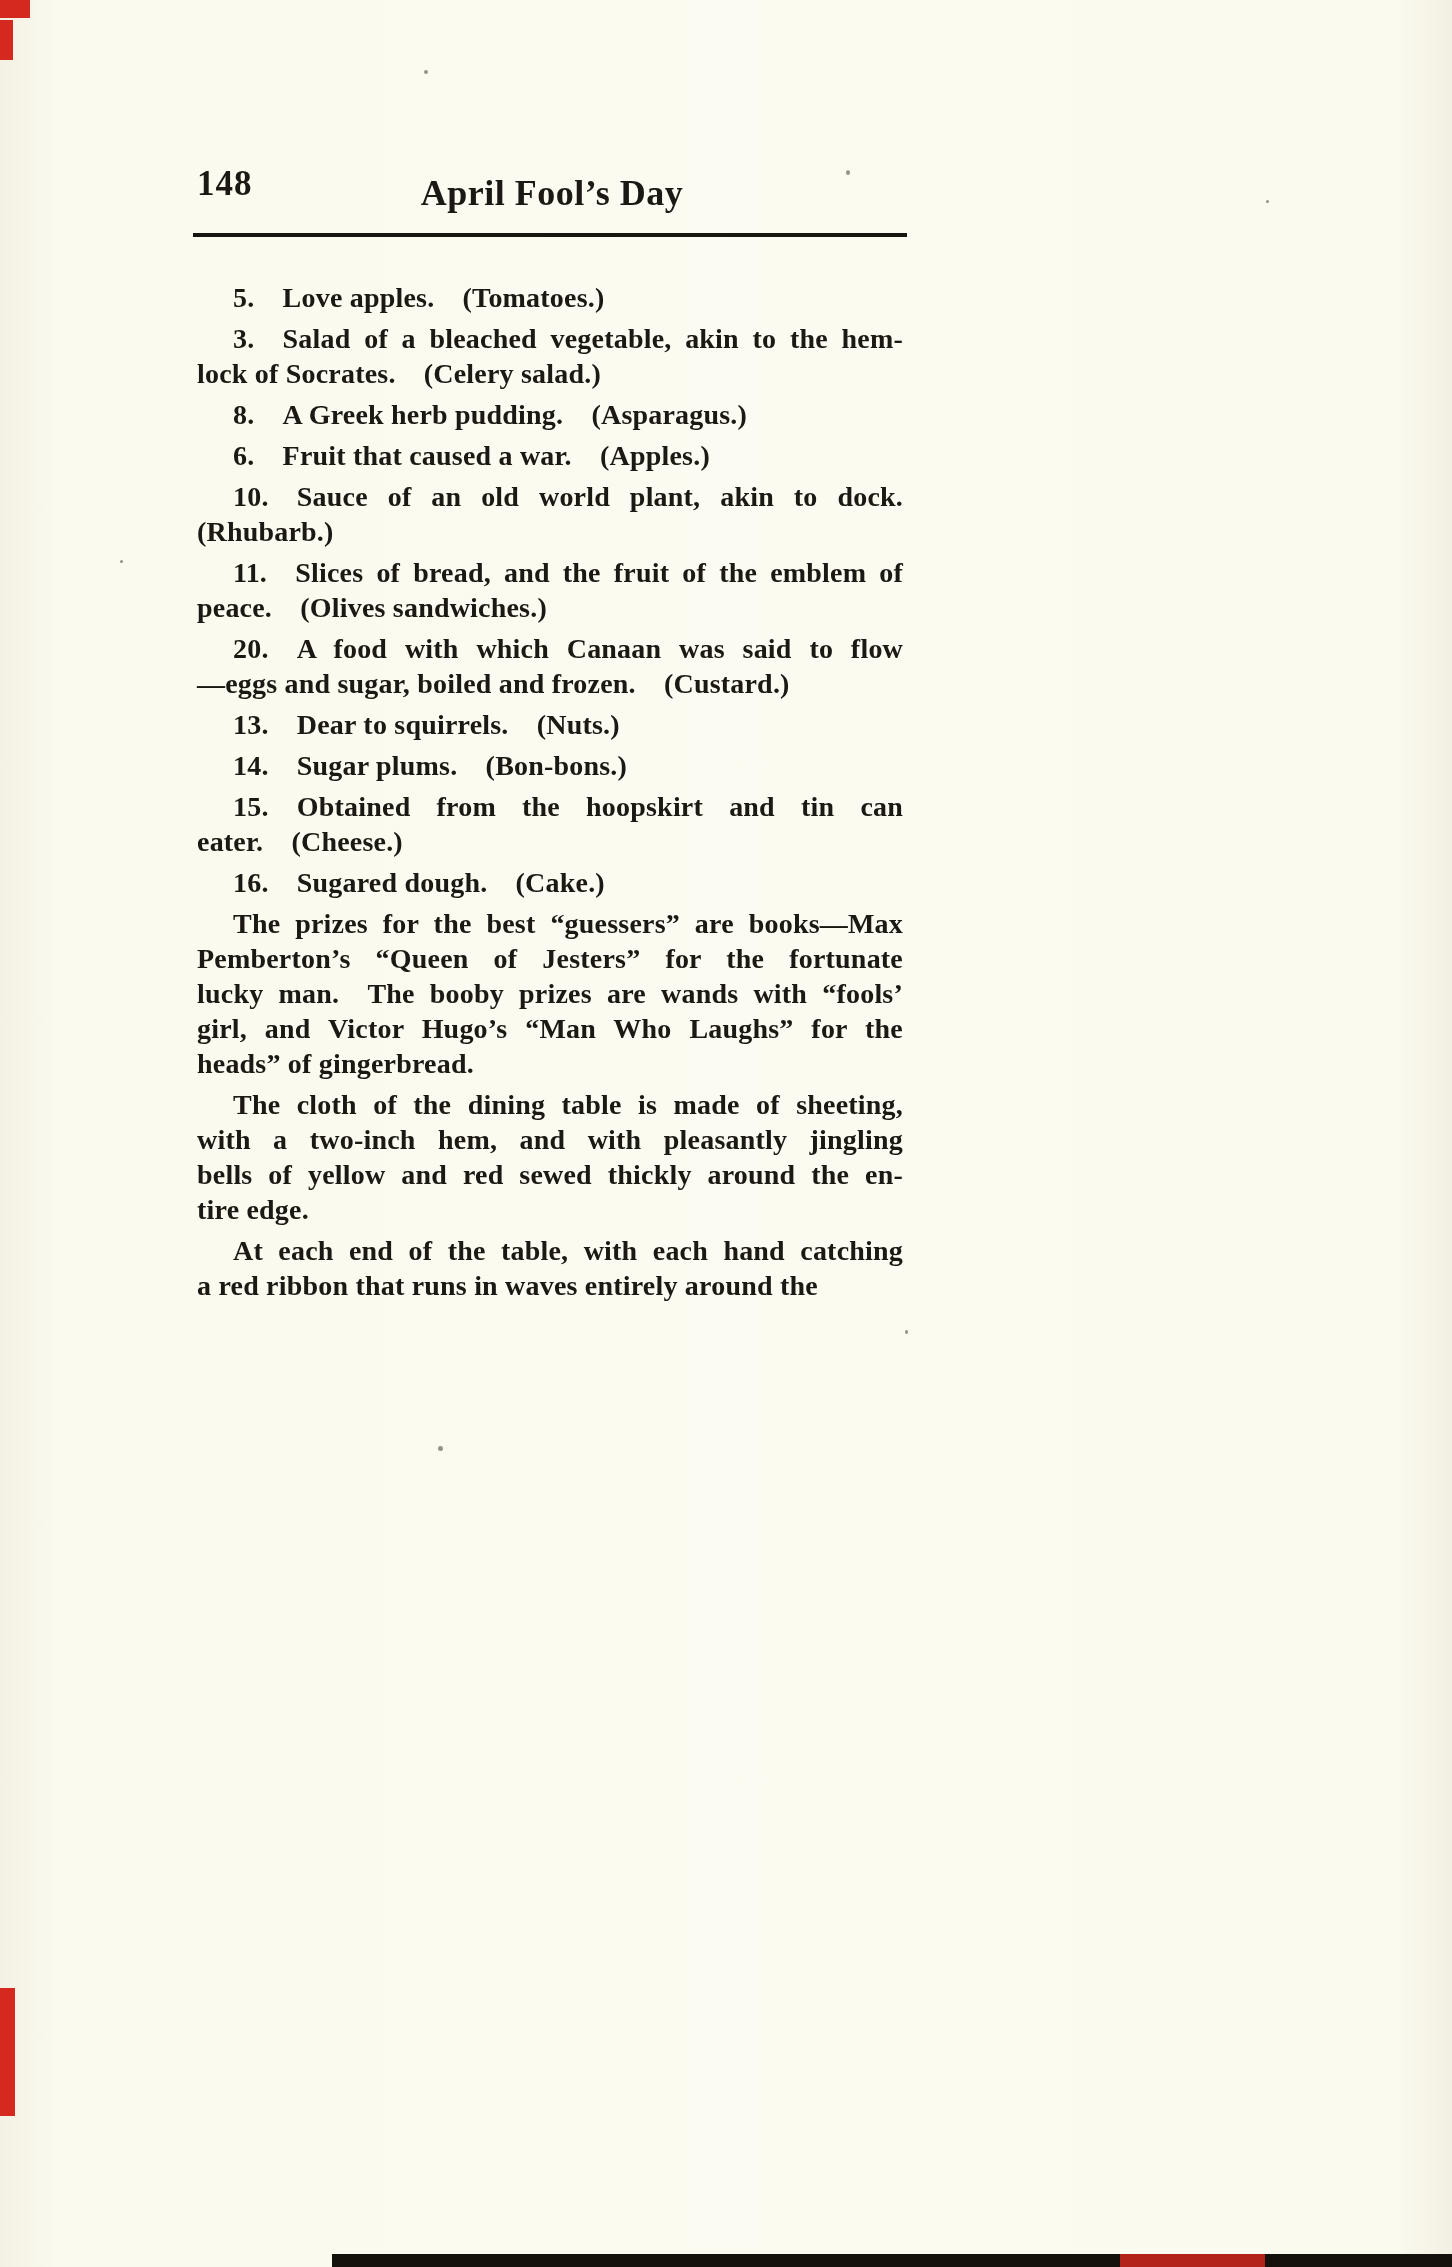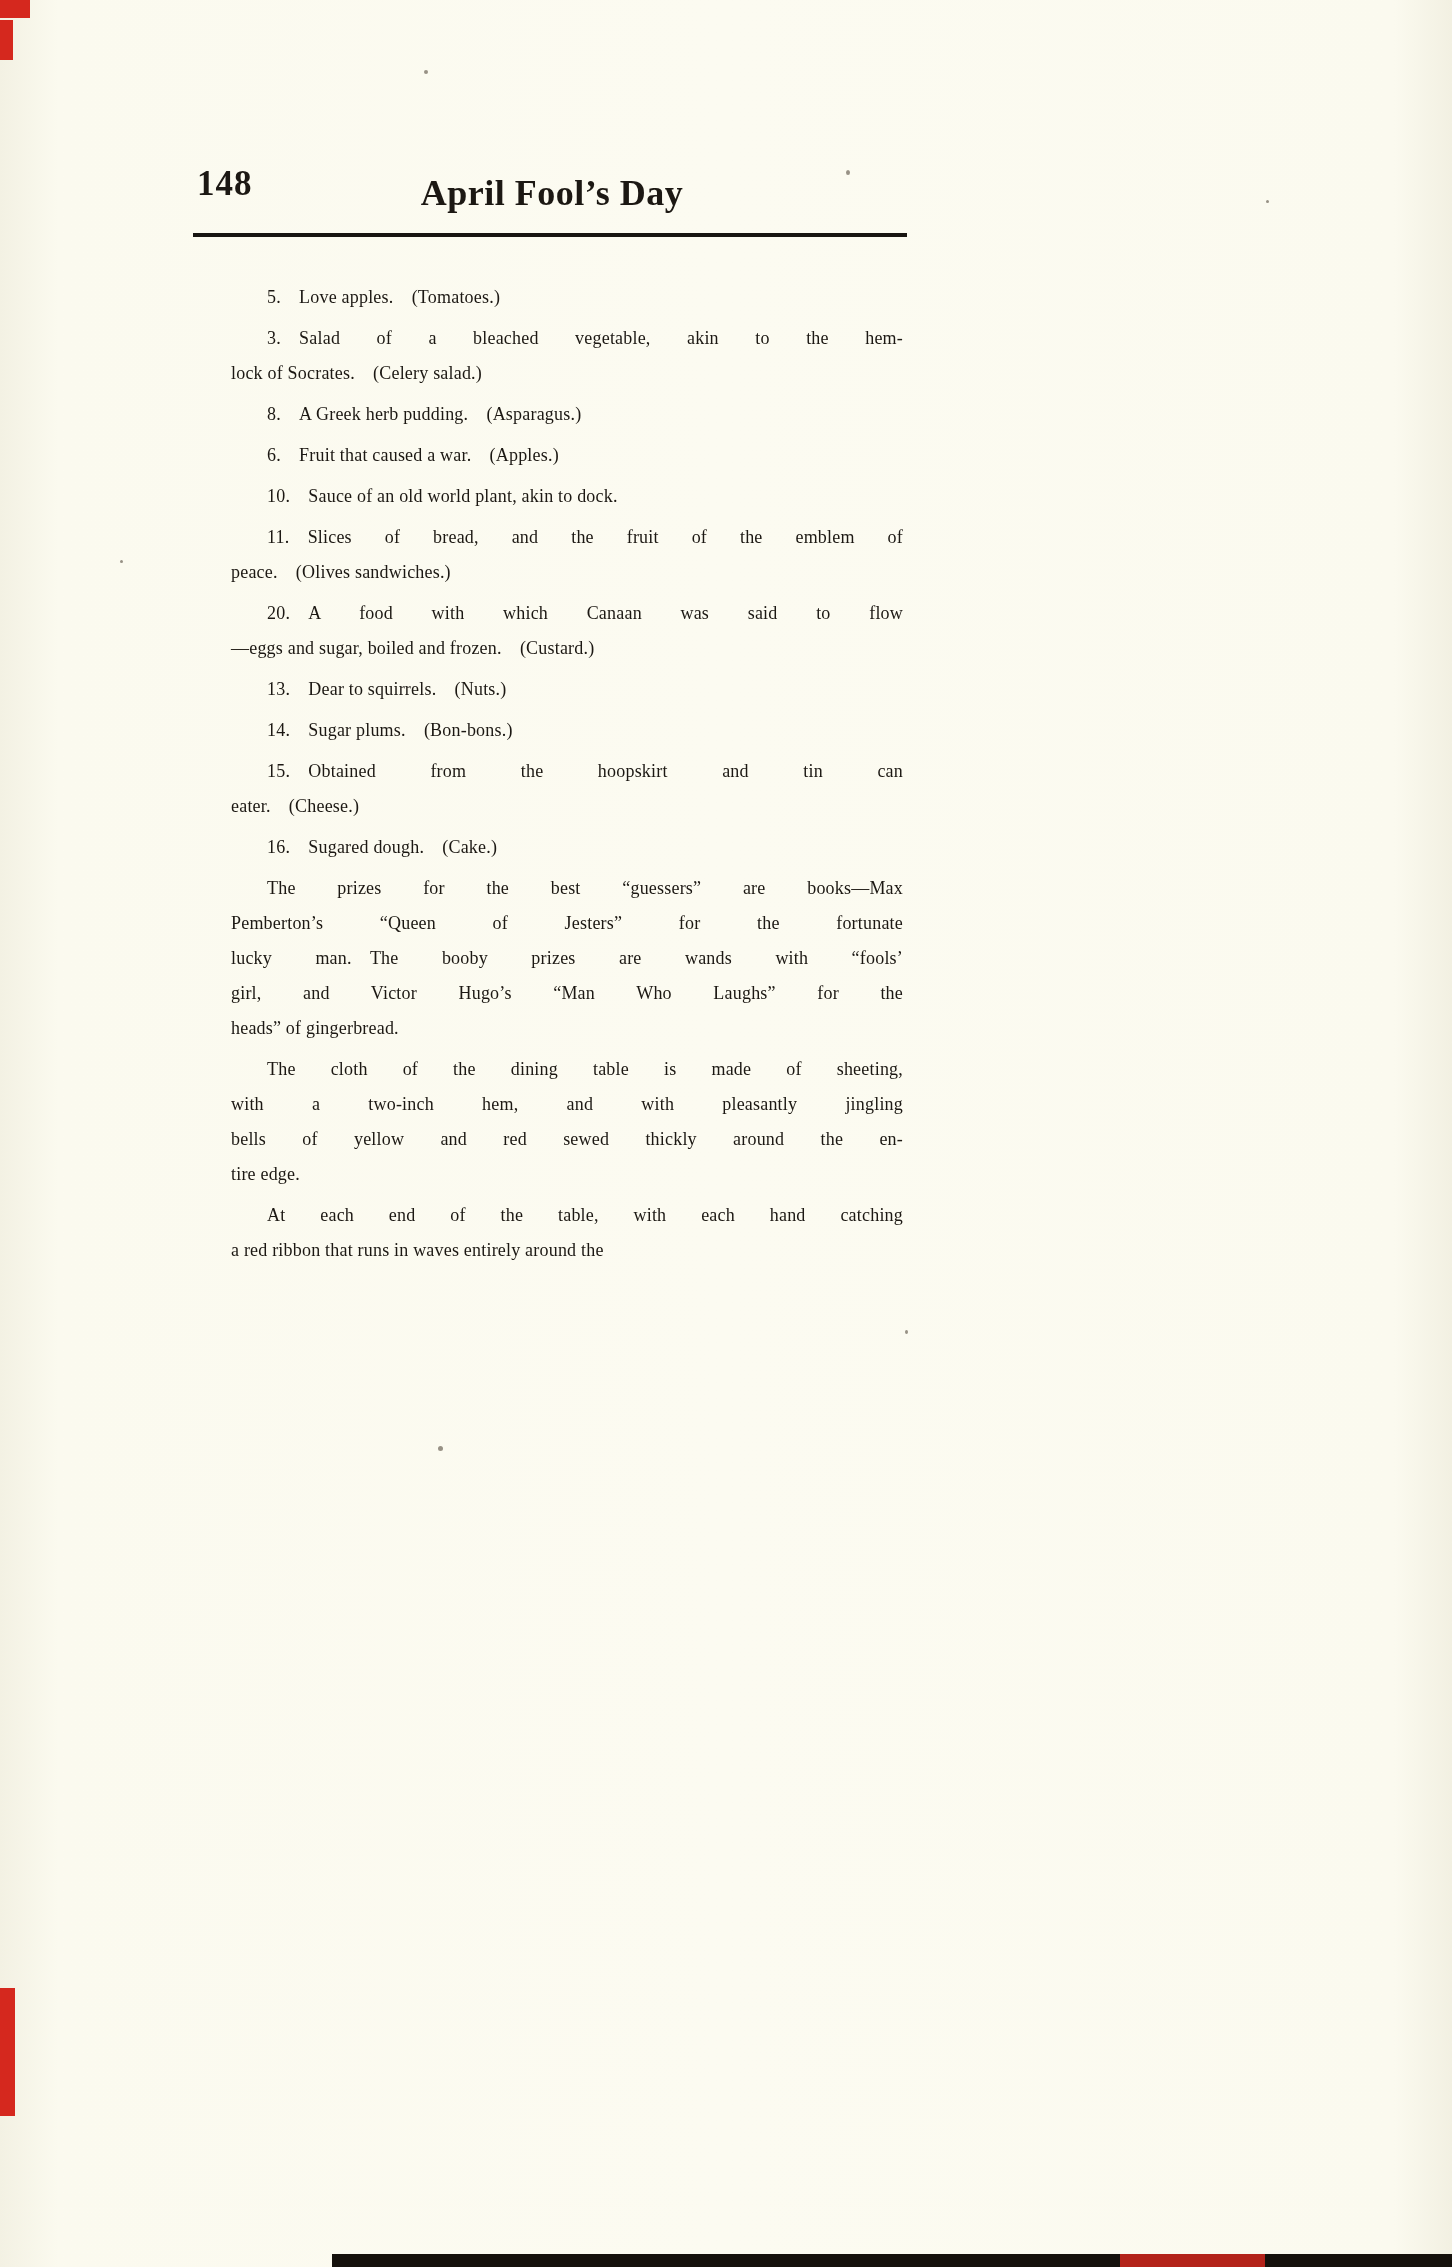--- a/index.html
+++ b/index.html
@@ -55,27 +55,26 @@
   .text-block {
     position: absolute;
     left: 197px;
     top: 280px;
     width: 706px;
   }
   .para {
     margin: 0 0 6px 0;
   }
   .line {
-    font-size: 18px;
+    font-size: 28px;
     line-height: 35px;
-    font-weight: 400;
+    font-weight: 700;
     letter-spacing: 0.2px;
     text-align: justify;
     text-align-last: justify;
-    margin-left: 34px;
   }
   .line:first-child {
     text-indent: 36px;
   }
   .line:last-child {
     text-align-last: left;
   }
 
   
   .red-mark {
@@ -146,20 +145,21 @@
         <div class="line">lock of Socrates. (Celery salad.)</div>
       </div>
       <div class="para">
         <div class="line">8. A Greek herb pudding. (Asparagus.)</div>
       </div>
       <div class="para">
         <div class="line">6. Fruit that caused a war. (Apples.)</div>
       </div>
       <div class="para">
         <div class="line">10. Sauce of an old world plant, akin to dock.</div>
+        <div class="line">(Rhubarb.)</div>
       </div>
       <div class="para">
         <div class="line">11. Slices of bread, and the fruit of the emblem of</div>
         <div class="line">peace. (Olives sandwiches.)</div>
       </div>
       <div class="para">
         <div class="line">20. A food with which Canaan was said to flow</div>
         <div class="line">—eggs and sugar, boiled and frozen. (Custard.)</div>
       </div>
       <div class="para">

